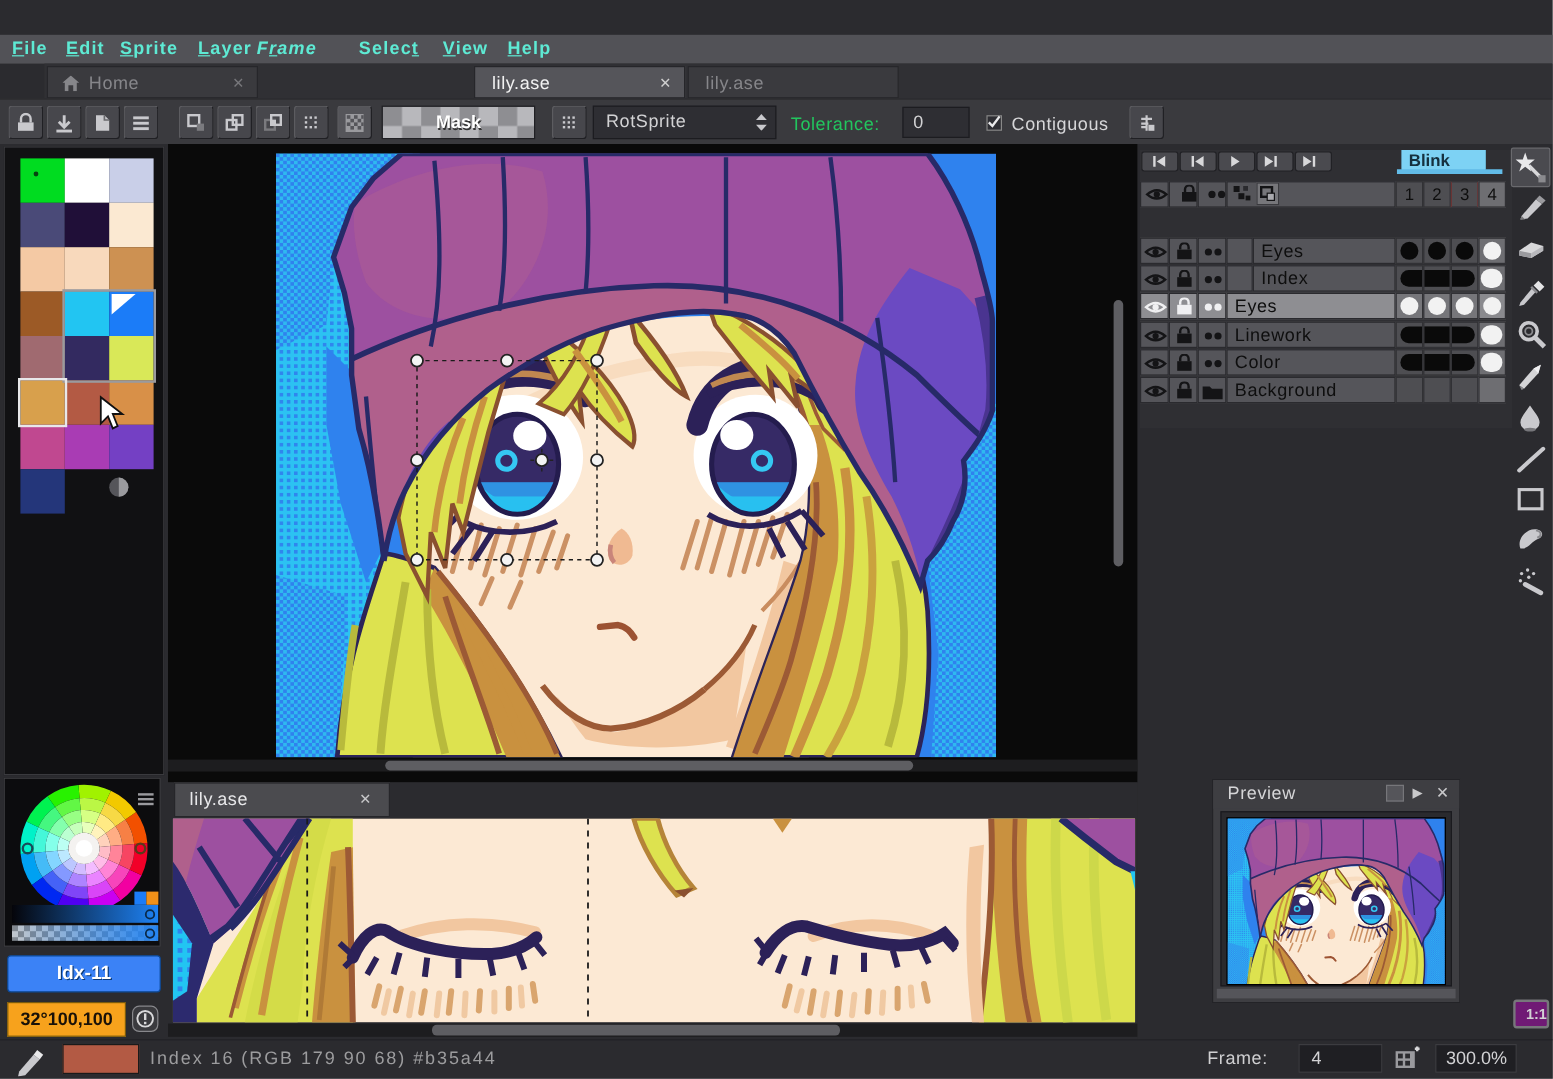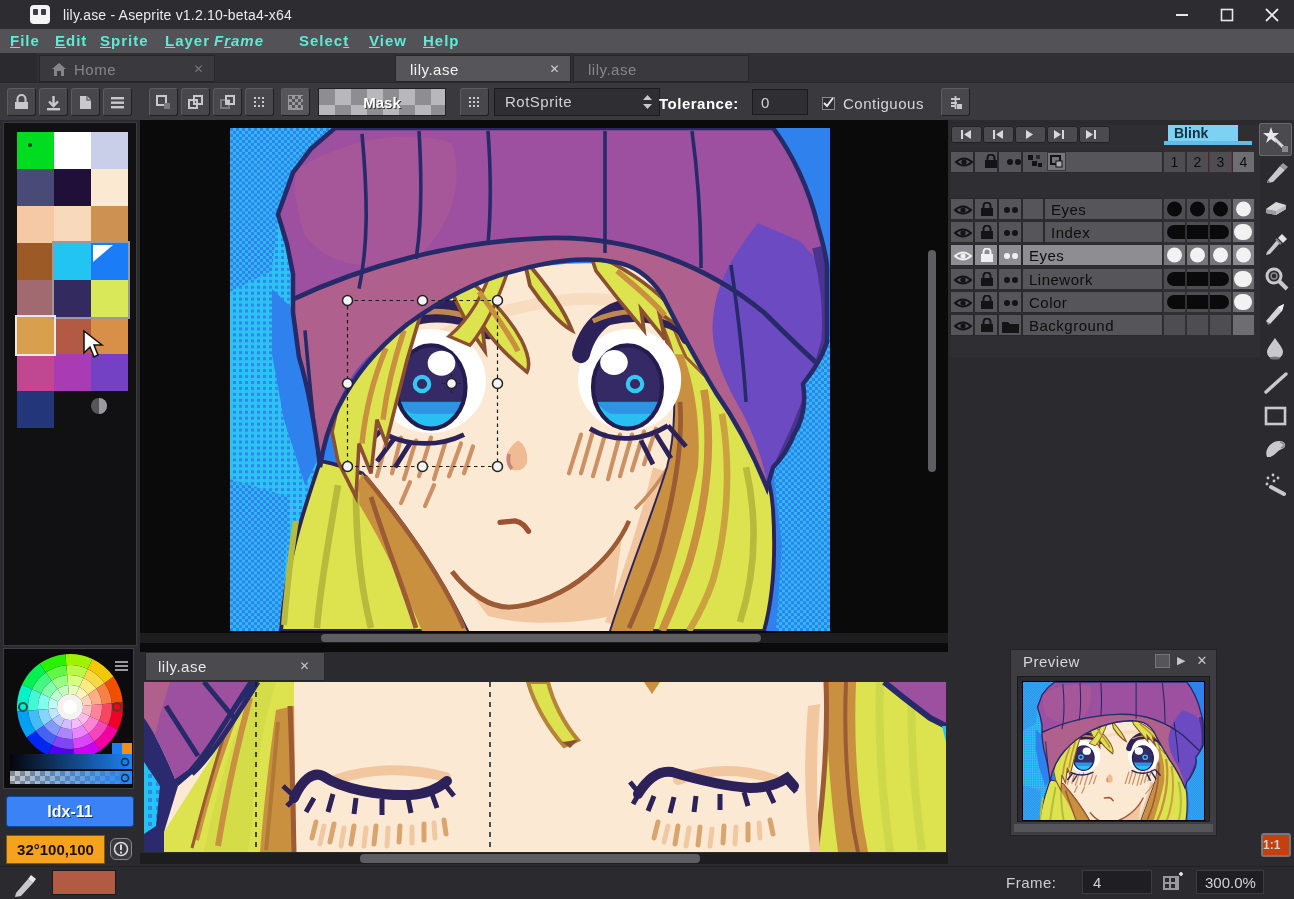--- a/index.html
+++ b/index.html
@@ -25,22 +25,22 @@
 .tab { position:absolute; top:2px; height:27px; background:#3a3a3e; border:1px solid #26262a; color:#86868a; font-size:15px; letter-spacing:0.5px;}
 .tab.active { background:#55555a; color:#f2f2f2; }
 .tab .x { position:absolute; right:10px; top:6px; font-size:12px; color:#77777b;}
 
 
 #toolbar { left:0; top:82px; width:1294px; height:38px; background:#3a3a3e; border-top:1px solid #28282c;}
 .tbtn { position:absolute; top:5px; width:29px; height:28px; background:#47474c; border:1px solid #202024; border-top-color:#5c5c60; border-left-color:#5c5c60; border-radius:3px;}
 .tbtn svg { position:absolute; left:5px; top:5px; }
 .tbtn.lit { background:#55555a; }
 #maskbar { position:absolute; left:318px; top:5px; width:128px; height:28px; border:1px solid #202024; color:#fff; font-size:15px; font-weight:bold; text-align:center; line-height:27px; text-shadow:1px 1px 0 #333;}
-#rotsprite { position:absolute; left:494px; top:5px; width:166px; height:28px; background:#2e2e33; border:1px solid #1c1c20; color:#d2d2d4; font-size:15px; line-height:26px; padding-left:10px; letter-spacing:0.5px;}
-#tol-label { position:absolute; left:659px; top:12px; color:#ffffff; font-size:15px; letter-spacing:0.5px;font-weight:bold;}
+#rotsprite { position:absolute; left:494px; top:5px; width:153px; height:28px; background:#2e2e33; border:1px solid #1c1c20; color:#d2d2d4; font-size:15px; line-height:26px; padding-left:10px; letter-spacing:0.5px;}
+#tol-label { position:absolute; left:659px; top:12px; color:#22c55e; font-size:15px; letter-spacing:0.5px;}
 #tol-input { position:absolute; left:752px; top:6px; width:56px; height:26px; background:#2e2e33; border:1px solid #1c1c20; color:#d2d2d4; font-size:15px; line-height:25px; padding-left:8px;}
 #contig { position:absolute; left:822px; top:12px; color:#d6d6d8; font-size:15px; letter-spacing:0.5px;}
 #contig .cb { display:inline-block; width:13px; height:13px; background:#2e2e33; border:1px solid #888; margin-right:8px; position:relative; top:1px;}
 
 
 #leftpanel { left:0; top:120px; width:140px; height:746px; background:#2b2b2f; }
 #canvas { left:140px; top:120px; width:808px; height:532px; background:#0a0a0a; }
 #rightpanel { left:948px; top:120px; width:346px; height:746px; background:#2b2b2f; }
 #view2 { left:140px; top:652px; width:808px; height:214px; background:#2b2b2f; }
 #statusbar { left:0; top:866px; width:1294px; height:33px; background:#2b2b2f; border-top:1px solid #222226;}
@@ -54,33 +54,20 @@
 .tl-cell { position:absolute; top:0; height:22px; background:#55555a; border:1px solid #2a2a2e; }
 .tl-name { position:absolute; left:76px; top:0; width:135px; height:22px; background:#55555a; border:1px solid #2a2a2e; color:#0e0e0e; font-size:15px; line-height:21px; padding-left:6px; letter-spacing:0.5px; }
 .fr-cell { position:absolute; top:0; width:23px; height:22px; background:#4e4e52; border:1px solid #313135;}
 
 
 #statusbar .txt { position:absolute; left:125px; top:7px; color:#9c9c9e; font-size:15px; letter-spacing:1.6px; }
 </style>
 </head>
 <body>
 <div id="win">
-  <div id="titlebar" class="abs">
-    <div id="applogo"></div>
-    <div class="title">lily.ase - Aseprite v1.2.10-beta4-x64</div>
-    <svg class="winbtn" style="right:90px;" width="45" height="29">
-        <rect x="17" y="14" width="12" height="2" fill="#e8e8ea"></rect>
-      </svg>
-    <svg class="winbtn" style="right:45px;" width="45" height="29">
-        <rect x="17.5" y="9.5" width="11" height="11" fill="none" stroke="#e8e8ea" stroke-width="1.6"></rect>
-      </svg>
-    <svg class="winbtn" style="right:0;" width="45" height="29">
-        <path d="M17,9 L29,21 M29,9 L17,21" stroke="#e8e8ea" stroke-width="1.8"></path>
-      </svg>
-  </div>
   <div id="menubar" class="abs">
     <span style="left:10px;"><u>F</u>ile</span>
     <span style="left:55px;"><u>E</u>dit</span>
     <span style="left:100px;"><u>S</u>prite</span>
     <span style="left:165px;"><u>L</u>ayer</span>
     <span style="left:214px;font-style:italic;">F<u>r</u>ame</span>
     <span style="left:299px;">Selec<u>t</u></span>
     <span style="left:369px;"><u>V</u>iew</span>
     <span style="left:423px;"><u>H</u>elp</span>
   </div>
@@ -916,24 +903,25 @@
         <div style="position:absolute;left:4px;top:4px;width:183px;height:140px;background:#000;">
           <svg style="position:absolute;left:1px;top:1px;" width="181" height="138" viewBox="0 0 181 138" preserveAspectRatio="none">
             <g transform="scale(0.905,0.875)">
                 <use href="#art"></use>
               </g>
           </svg>
         </div>
       </div>
       <div style="position:absolute;left:3px;bottom:3px;width:199px;height:8px;background:#55555a;"></div>
     </div>
-    <div id="btn11" style="position:absolute;left:313px;top:713px;width:30px;height:24px;background:#c2410c;border:2px solid #77777b;border-radius:3px;color:#d2d2d4;font-size:12px;font-weight:bold;text-align:left;line-height:21px;">1:1</div>
+    <div id="btn11" style="position:absolute;left:313px;top:713px;width:30px;height:24px;background:#701a75;border:2px solid #77777b;border-radius:3px;color:#d2d2d4;font-size:12px;font-weight:bold;text-align:right;line-height:21px;">1:1</div>
   </div>
   <div id="statusbar" class="abs">
     <div style="position:absolute; left:52px; top:3px; width:64px; height:25px; background:#b35a44; border:1px solid #1a1a1a;"></div>
+    <div class="txt">Index 16 (RGB 179 90 68) #b35a44</div>
     <svg style="position:absolute;left:12px;top:4px;" width="28" height="26">
         <path d="M4,22 L16,8 L21,12 L9,25 L3,26 Z" fill="#c9c9cd"></path>
         <path d="M16,8 L19,4 L24,8 L21,12 Z" fill="#e8e8ea"></path>
       </svg>
     <div style="position:absolute;left:1006px;top:7px;color:#cfcfd1;font-size:15px;letter-spacing:0.5px;">Frame:</div>
     <div style="position:absolute;left:1082px;top:3px;width:70px;height:24px;background:#1f1f23;border:1px solid #3c3c40;color:#d2d2d4;font-size:15px;line-height:23px;padding-left:10px;">4</div>
     <svg style="position:absolute;left:1160px;top:4px;" width="28" height="24">
         <rect x="3" y="5" width="16" height="14" fill="#9a9a9e"></rect>
         <rect x="5" y="7" width="4" height="4" fill="#2b2b2f"></rect>
         <rect x="11" y="7" width="4" height="4" fill="#2b2b2f"></rect>

